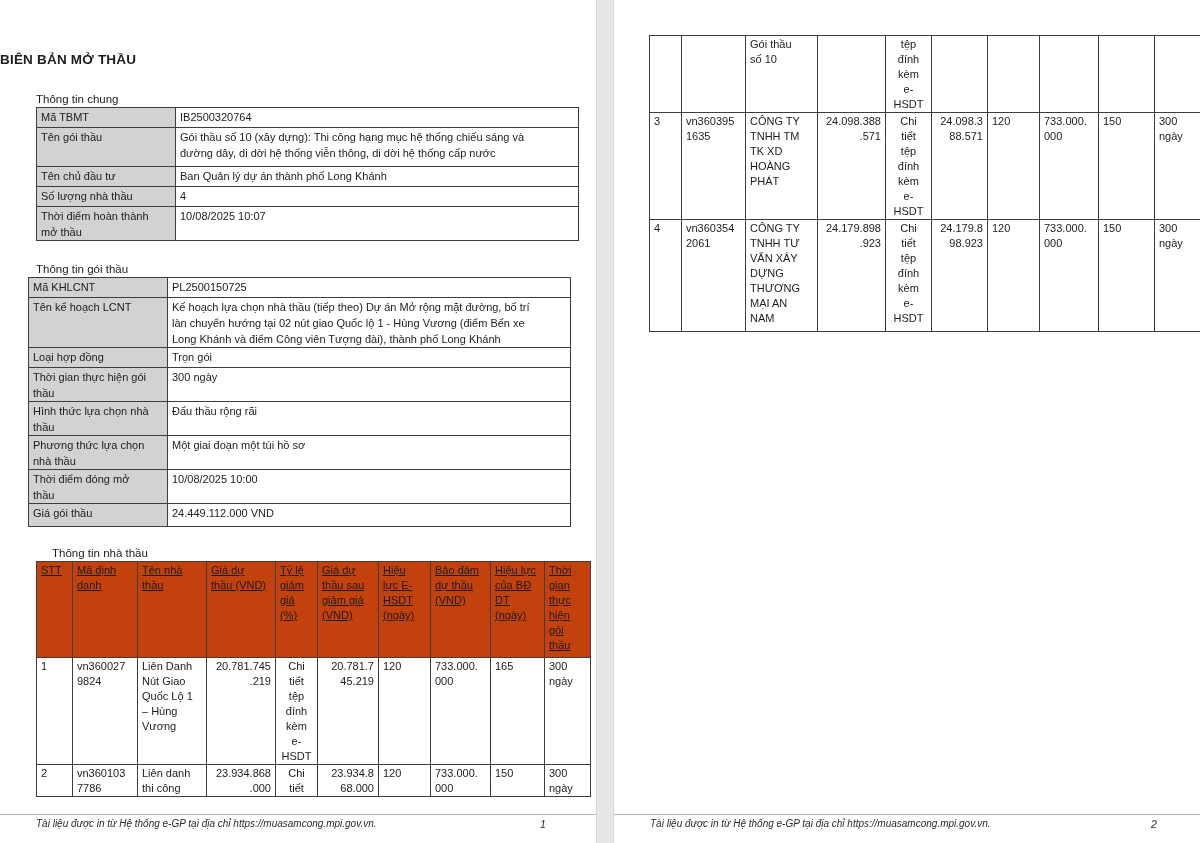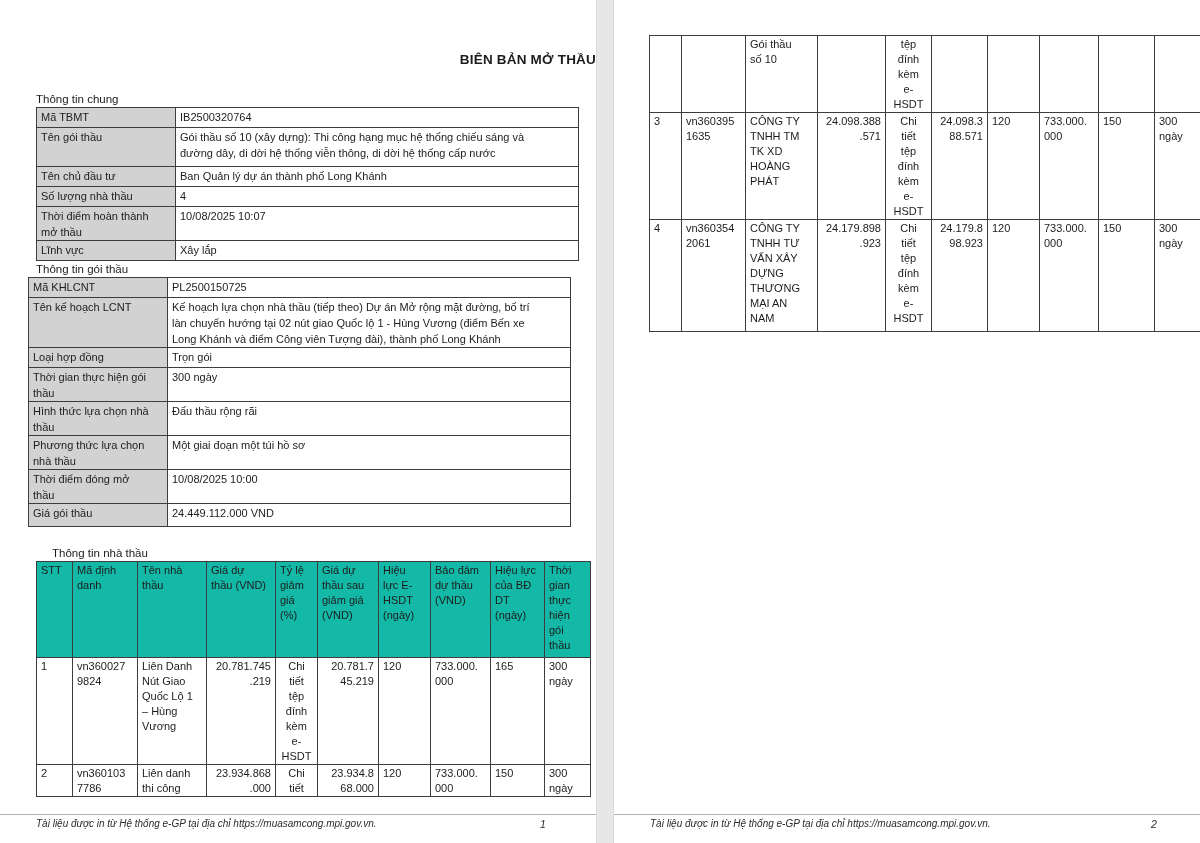--- a/index.html
+++ b/index.html
@@ -12,42 +12,42 @@
   body { font-family: "Liberation Sans", "DejaVu Sans", sans-serif; color: #1c1c1c; position: relative; }
 
   .page { position: absolute; top: 0; height: 843px; background: #ffffff; }
   .page-1 { left: 0; width: 597px; border-right: 1px solid #d9d9d9; }
   .page-2 { left: 613px; width: 605px; border-left: 1px solid #d9d9d9; }
 
   .abs { position: absolute; }
 
   .doc-title {
     top: 52px; left: 0; width: 100%;
-    text-align: right;
+    text-align: left;
     font-size: 13.5px; font-weight: bold;
     letter-spacing: 0.2px;
   }
 
   .sec-heading { font-size: 11.5px; line-height: 14px; }
 
   table { border-collapse: collapse; table-layout: fixed; position: absolute; }
   td, th {
     border: 1px solid #3d3d3d;
     vertical-align: top;
     padding: 1px 4px 0 4px;
     font-size: 11px;
     font-weight: normal;
     text-align: left;
     white-space: pre-line;
     overflow: hidden;
   }
   .info-table td { line-height: 16px; }
   .bid-table td, .bid-table th { line-height: 15px; }
   .lbl { background: #d2d2d2; }
-  .hd  { background: #14b8a6; }
+  .hd  { background: #c2410c; text-decoration: underline; }
   .ar { text-align: right; }
   .ac { text-align: center; }
 
   .footer-line { top: 814px; left: 0; width: 100%; border-top: 1px solid #b3b3b3; height: 0; }
   .footer-text { top: 818px; font-style: italic; font-size: 10px; color: #2a2a2a; }
   .page-num { top: 818px; font-style: italic; font-size: 10.5px; color: #2a2a2a; }
 </style>
 </head>
 <body>
 
@@ -77,24 +77,20 @@
       <td>Ban Quản lý dự án thành phố Long Khánh</td>
     </tr>
     <tr style="height:20px">
       <td class="lbl">Số lượng nhà thầu</td>
       <td>4</td>
     </tr>
     <tr style="height:34px">
       <td class="lbl">Thời điểm hoàn thành
 mở thầu</td>
       <td>10/08/2025 10:07</td>
-    </tr>
-    <tr style="height:20px">
-      <td class="lbl">Lĩnh vực</td>
-      <td>Xây lắp</td>
     </tr>
   </tbody>
     </table>
 
   <div class="abs sec-heading" style="top:262px; left:36px;">Thông tin gói thầu</div>
 
   <table class="info-table" style="top:277px; left:28px; width:542px;">
     <colgroup>
         <col style="width:139px">
         <col style="width:403px">

